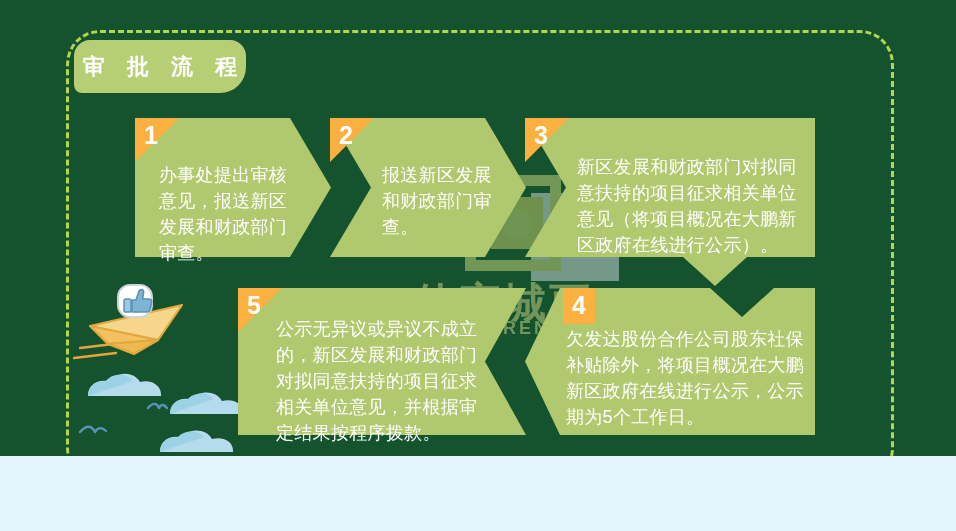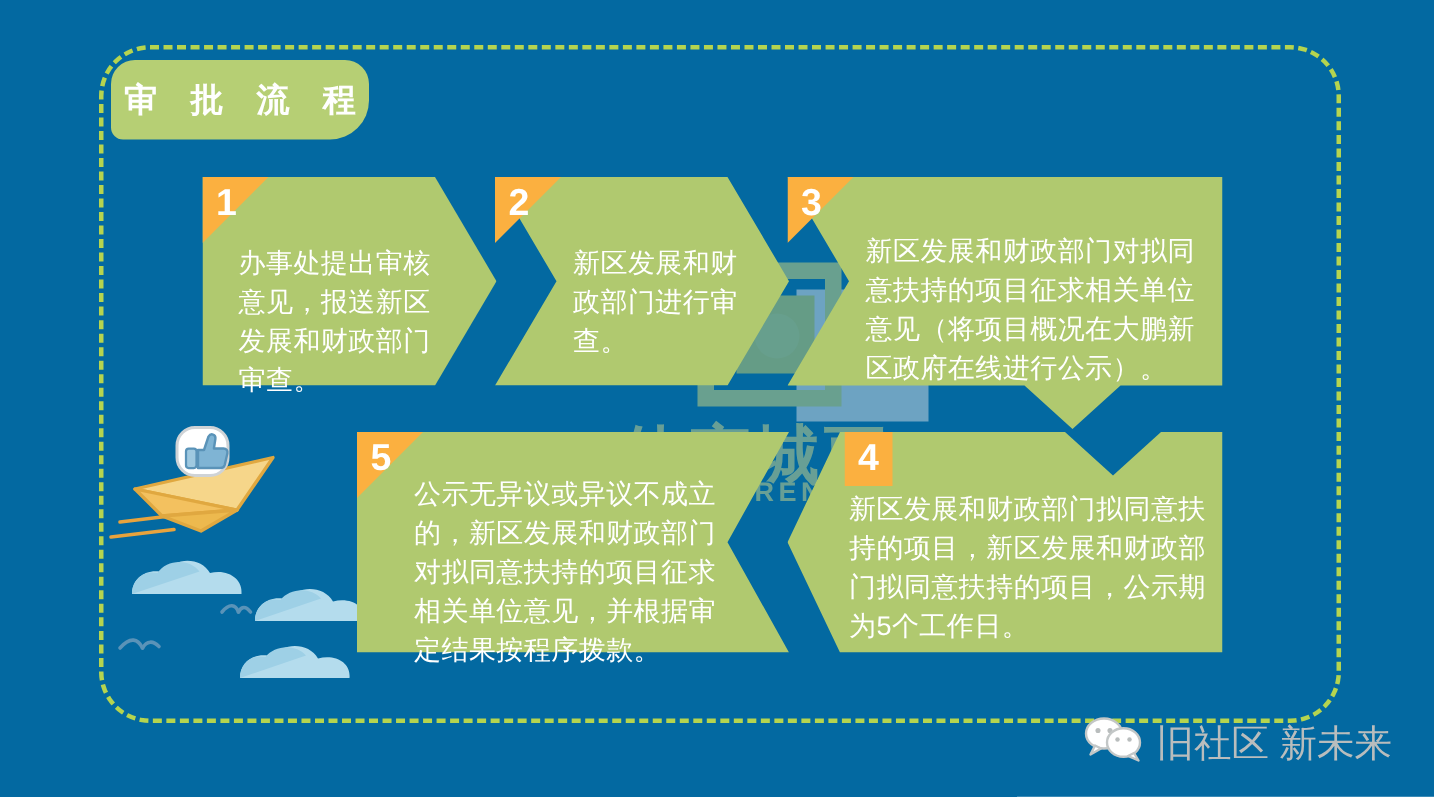--- a/index.html
+++ b/index.html
@@ -11,22 +11,22 @@
     height: 531px;
     background: #e2f5fa;
     font-family: "Liberation Sans", "DejaVu Sans", sans-serif;
     overflow: hidden;
     position: relative;
   }
 
   #canvas {
     position: relative;
     width: 956px;
-    height: 531px;
-    background: #0369a1;
+    height: 456px;
+    background: #14532d;
     overflow: hidden;
   }
 
   
   .dashed-frame {
     position: absolute;
     left: 66px;
     top: 30px;
     width: 828px;
     height: 452px;
@@ -266,21 +266,21 @@
   <div class="step" style="left:330px; top:118px; width:196px; height:139px;">
     <svg class="step-shape" viewBox="0 0 196 139" preserveAspectRatio="none" xmlns="http://www.w3.org/2000/svg">
       <path d="M0 0 L155 0 L196 69.5 L155 139 L0 139 L41 69.5 Z" fill="#b0c96f"></path>
     </svg>
     <div class="step-num">
       <svg class="step-num-bg" viewBox="0 0 44 44" xmlns="http://www.w3.org/2000/svg">
         <path d="M0 0 L44 0 L0 44 Z" fill="#fbb040"></path>
       </svg>
       <span>2</span>
     </div>
-    <div class="step-text" style="left:52px; top:44px; width:116px;">新区发展和财政部门进行审查。</div>
+    <div class="step-text" style="left:52px; top:44px; width:116px;">报送新区发展和财政部门审查。</div>
   </div>
 
   <div class="step" style="left:525px; top:118px; width:290px; height:168px;">
     <svg class="step-shape" viewBox="0 0 290 168" preserveAspectRatio="none" xmlns="http://www.w3.org/2000/svg">
       <path d="M0 0 L290 0 L290 139 L222 139 L190 168 L158 139 L0 139 L41 69.5 Z" fill="#b0c96f"></path>
     </svg>
     <div class="step-num">
       <svg class="step-num-bg" viewBox="0 0 44 44" xmlns="http://www.w3.org/2000/svg">
         <path d="M0 0 L44 0 L0 44 Z" fill="#fbb040"></path>
       </svg>
@@ -292,21 +292,21 @@
   <div class="step" style="left:525px; top:288px; width:290px; height:147px;">
     <svg class="step-shape" viewBox="0 0 290 147" preserveAspectRatio="none" xmlns="http://www.w3.org/2000/svg">
       <path d="M35 0 L185 0 L217 29 L249 0 L290 0 L290 147 L35 147 L0 73.5 Z" fill="#b0c96f"></path>
     </svg>
     <div class="step-num" style="left:38px; top:0px;">
       <svg class="step-num-bg" viewBox="0 0 44 44" xmlns="http://www.w3.org/2000/svg">
         <rect x="0" y="0" width="32" height="36" fill="#fbb040"></rect>
       </svg>
       <span>4</span>
     </div>
-    <div class="step-text" style="left:41px; top:38px; width:238px;">新区发展和财政部门拟同意扶持的项目，新区发展和财政部门拟同意扶持的项目，公示期为5个工作日。</div>
+    <div class="step-text" style="left:41px; top:38px; width:238px;">欠发达股份合作公司股东社保补贴除外，将项目概况在大鹏新区政府在线进行公示，公示期为5个工作日。</div>
   </div>
 
   <div class="step" style="left:238px; top:288px; width:288px; height:147px;">
     <svg class="step-shape" viewBox="0 0 288 147" preserveAspectRatio="none" xmlns="http://www.w3.org/2000/svg">
       <path d="M0 0 L288 0 L247 73.5 L288 147 L0 147 Z" fill="#b0c96f"></path>
     </svg>
     <div class="step-num">
       <svg class="step-num-bg" viewBox="0 0 44 44" xmlns="http://www.w3.org/2000/svg">
         <path d="M0 0 L44 0 L0 44 Z" fill="#fbb040"></path>
       </svg>

